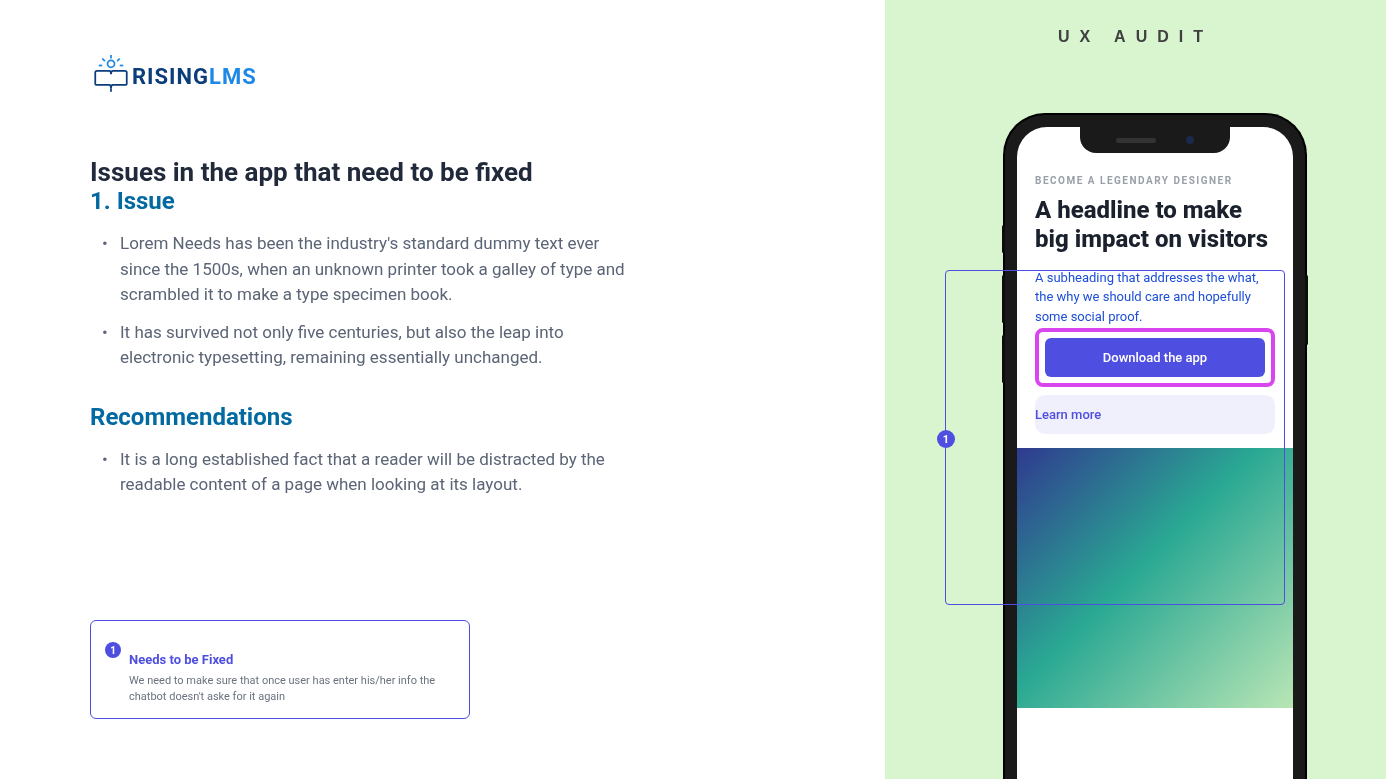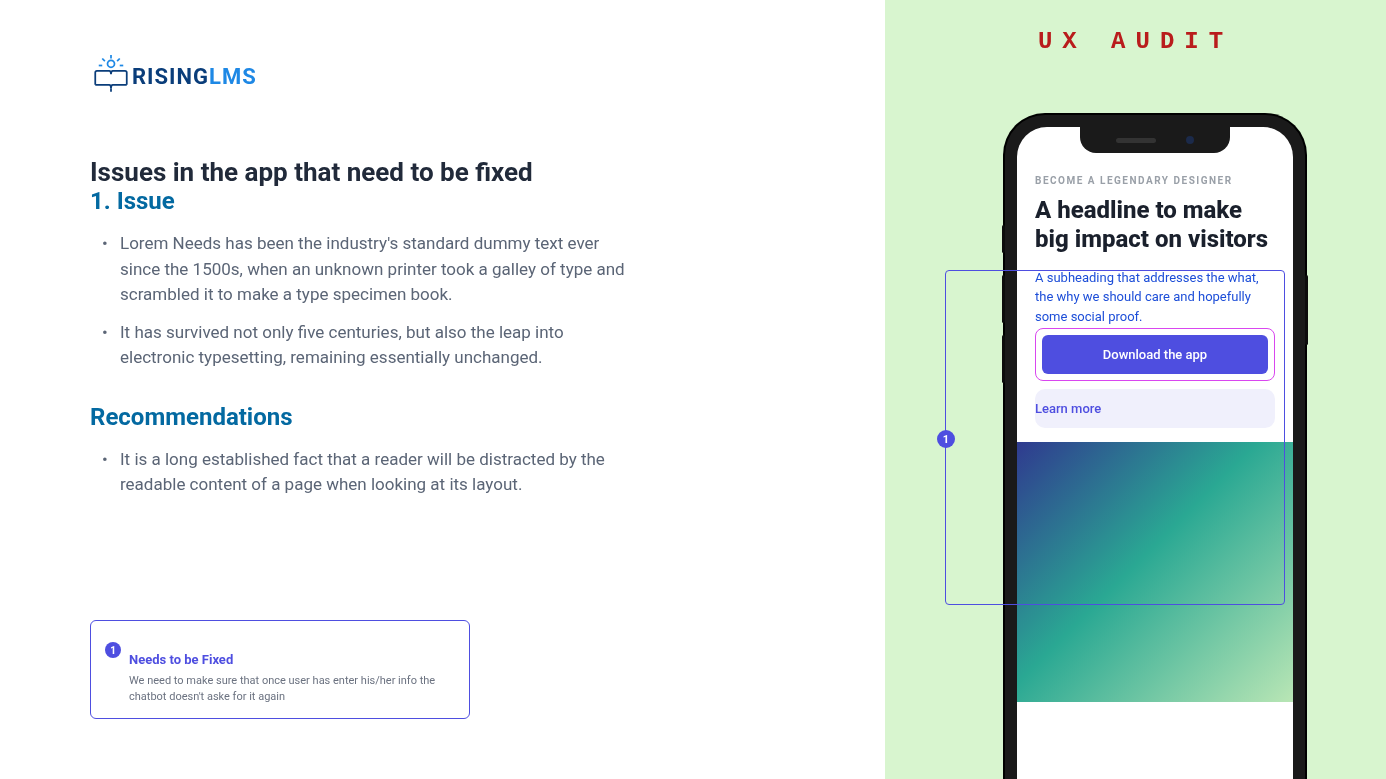--- a/index.html
+++ b/index.html
@@ -115,25 +115,25 @@
     color: #6b7280;
     line-height: 1.4;
     padding-left: 24px;
   }
   
   .audit-label {
     position: absolute;
     top: 28px;
     left: 50%;
     transform: translateX(-50%);
-    font-family: Liberation Mono, monospace;
-    font-size: 24px;
+    font-family: Liberation Sans, sans-serif;
+    font-size: 16px;
     font-weight: 600;
     letter-spacing: 10px;
-    color: #b91c1c;
+    color: #404040;
   }
   
   .phone {
     position: absolute;
     left: 120px;
     top: 115px;
     width: 300px;
     height: 736px;
     background: #1a1a1a;
     border-radius: 40px;
@@ -202,21 +202,21 @@
     line-height: 1.2;
     margin-bottom: 14px;
   }
   .subheading {
     font-size: 13px;
     color: #1d4ed8;
     line-height: 1.5;
     margin-bottom: 2px;
   }
   .cta-wrap {
-    border: 1px solid #d946ef;
+    border: 4px solid #d946ef;
     border-radius: 8px;
     padding: 6px;
     margin-bottom: 8px;
   }
   .btn-primary {
     width: 100%;
     background: #4e4ee0;
     color: #fff;
     font-size: 13px;
     font-weight: 500;

